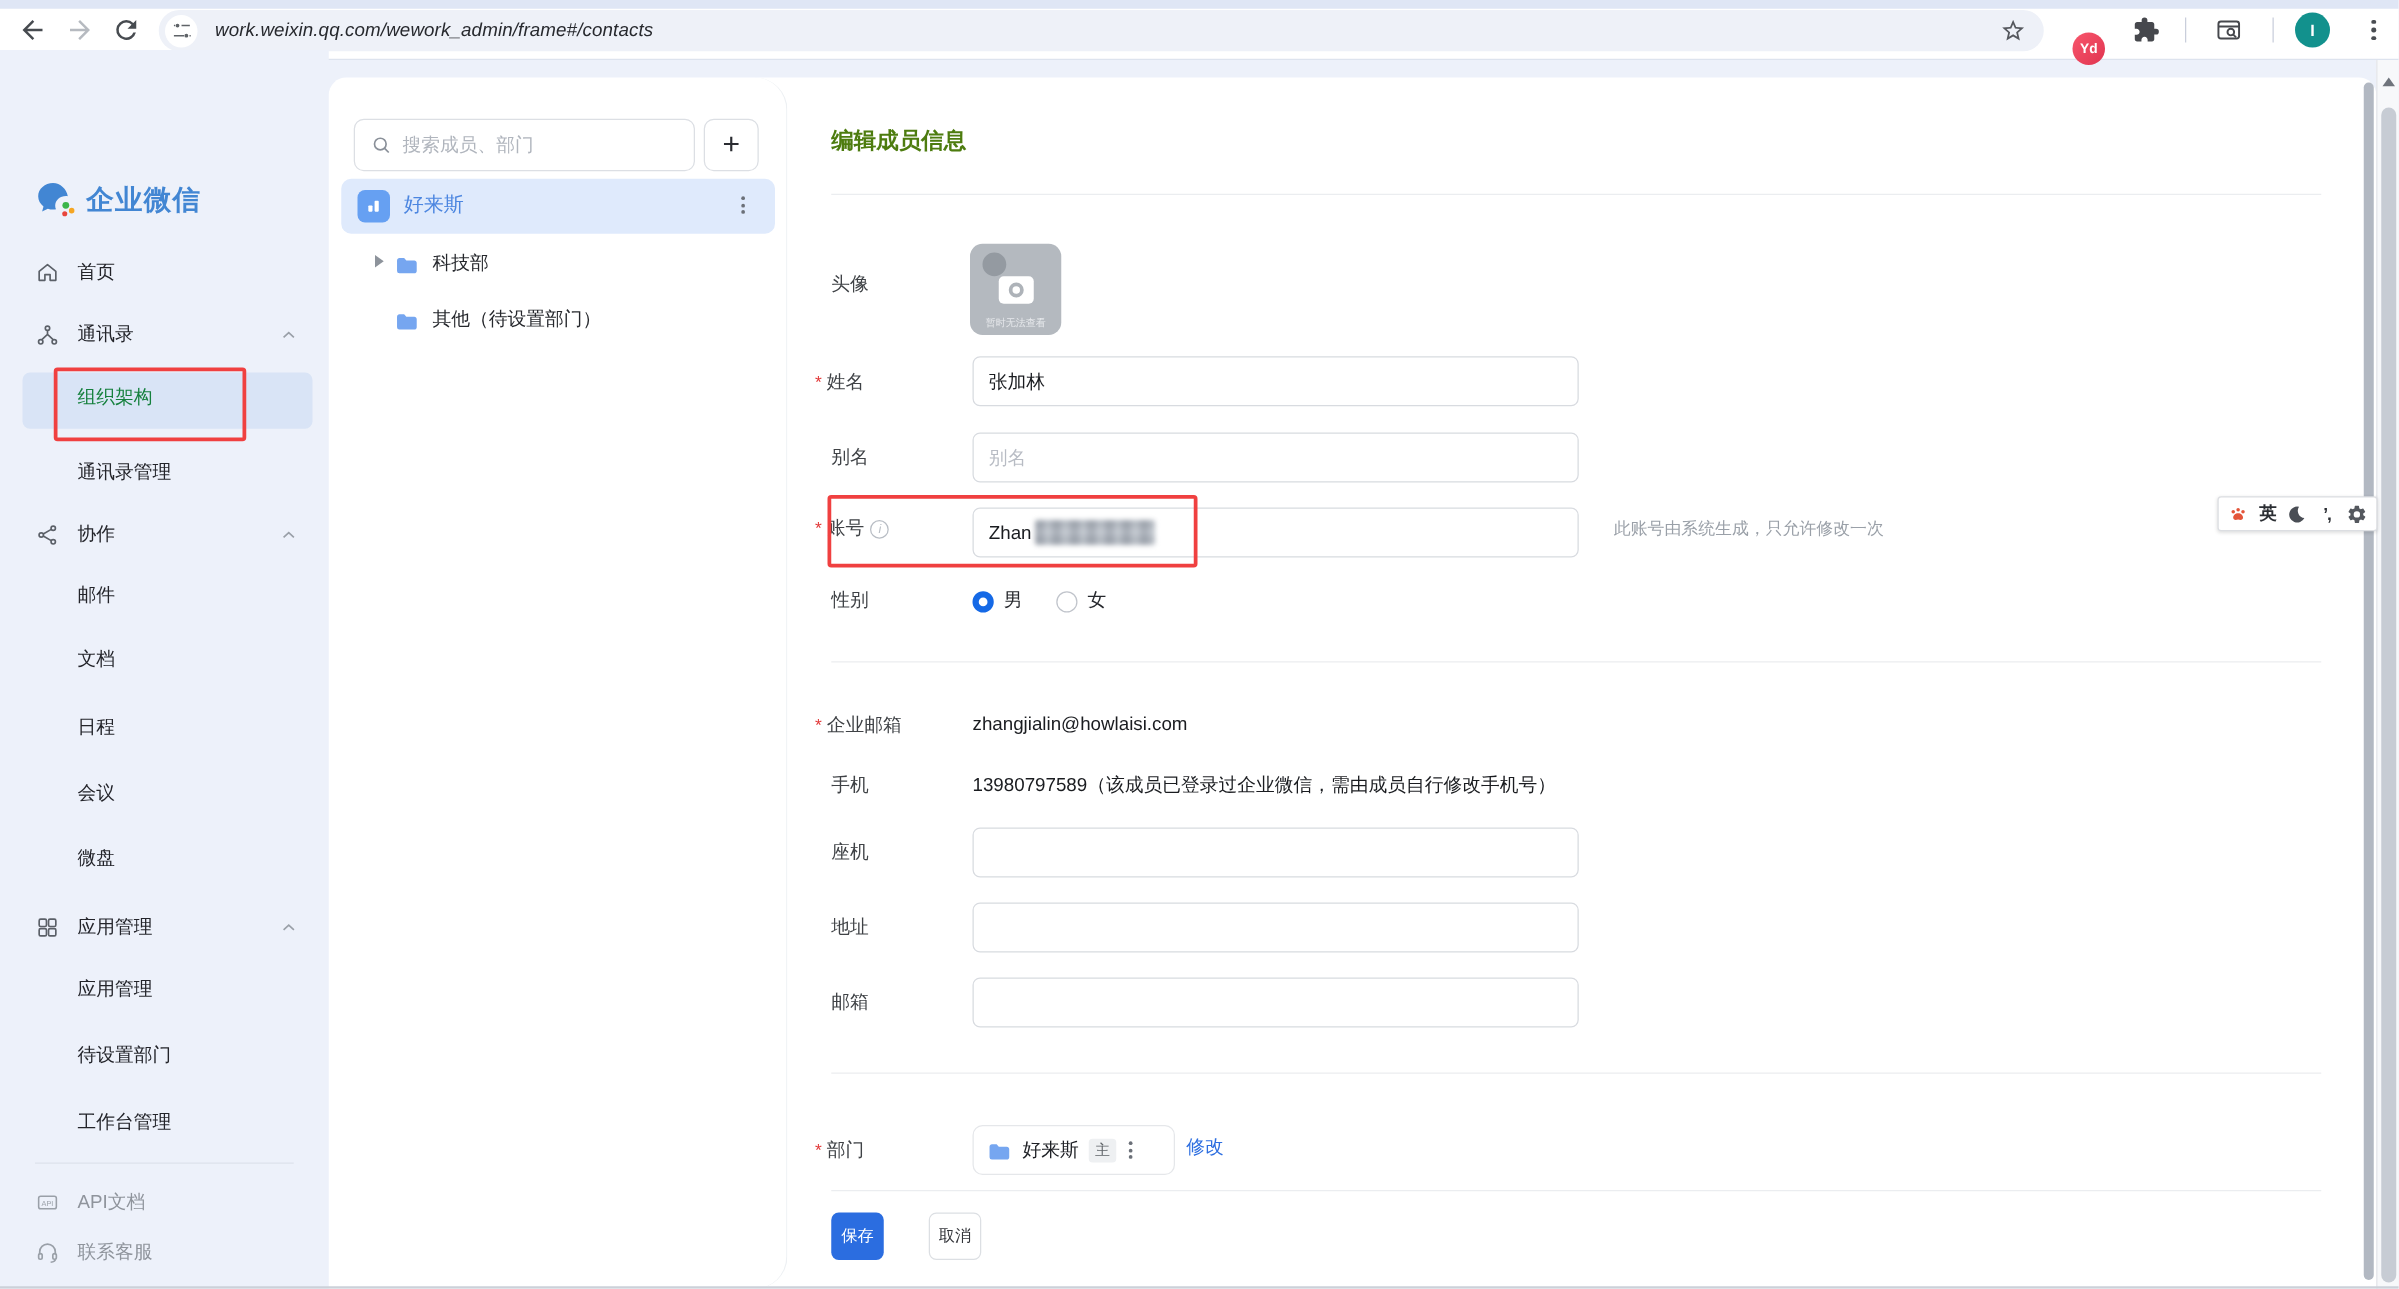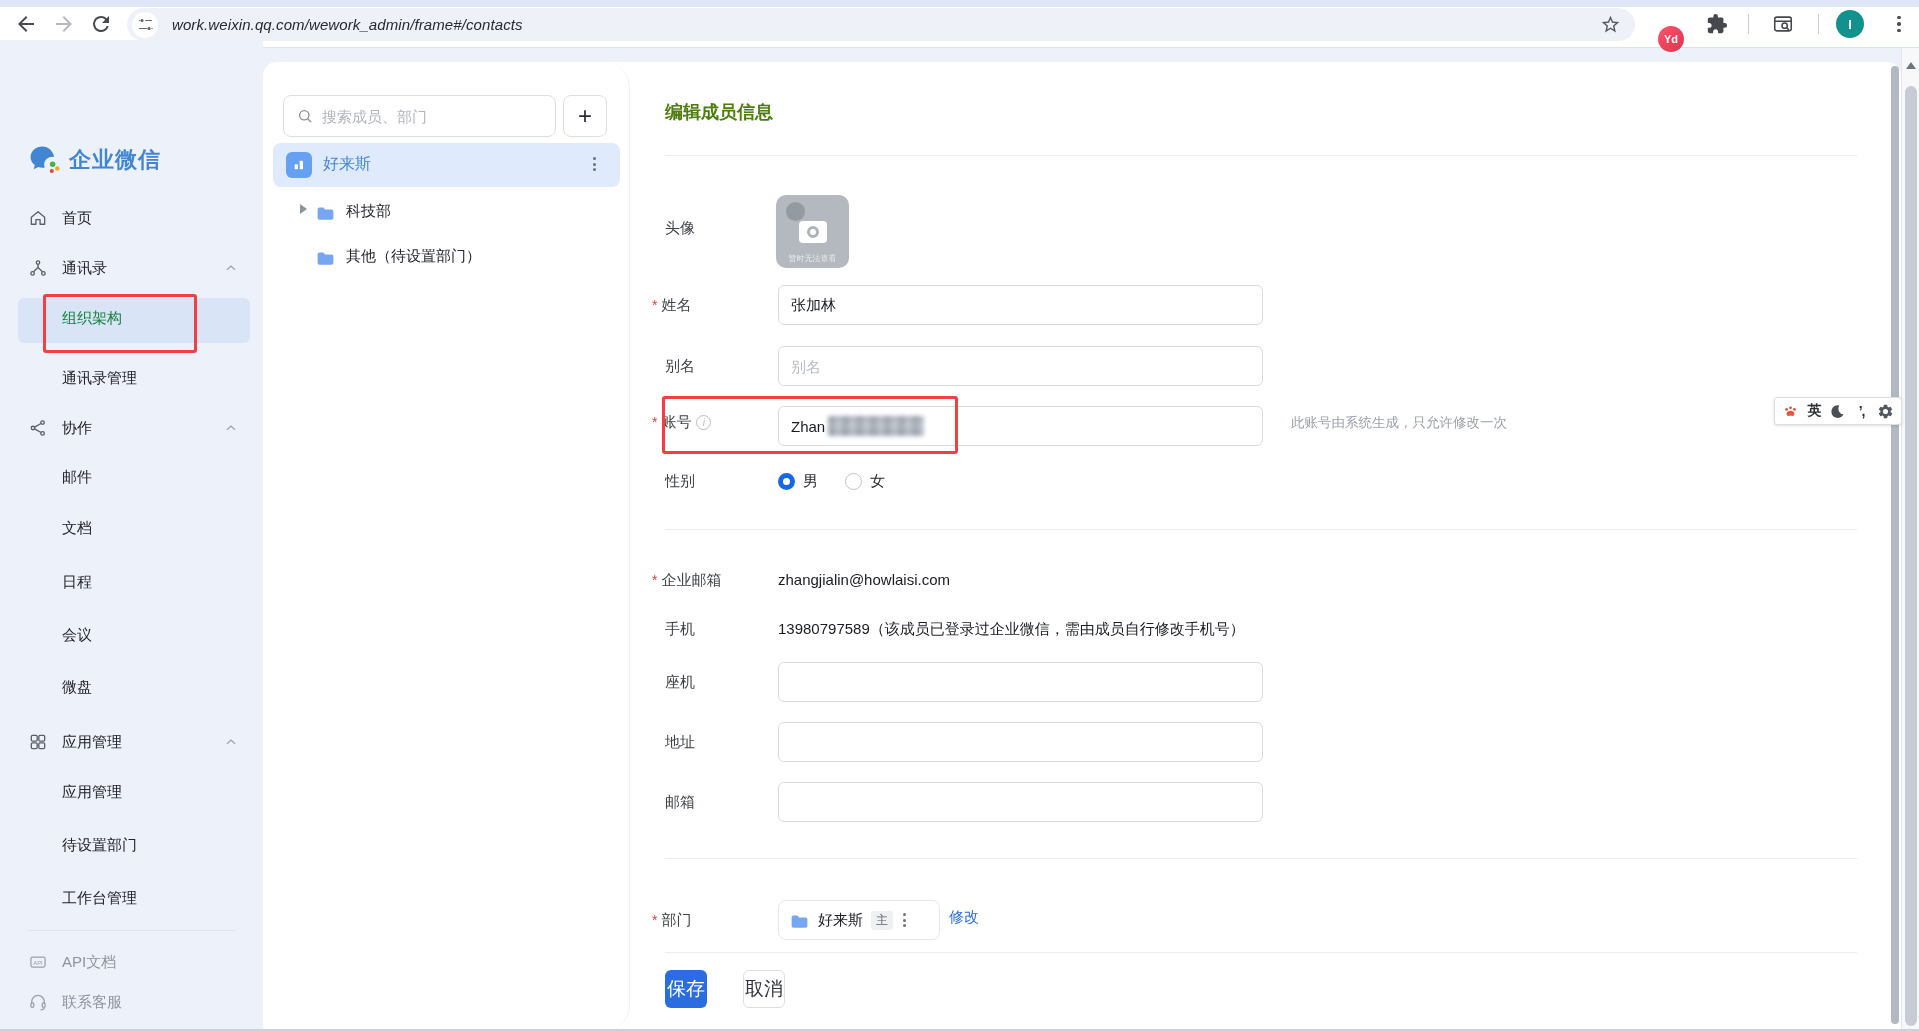--- a/index.html
+++ b/index.html
@@ -92,21 +92,21 @@
   .hint { position:absolute; left:661px; top:352px; font-size:13.5px; color:#9aa0a8; }
   .radio { position:absolute; width:17px; height:17px; border-radius:50%; background:#fff; cursor:pointer; }
   .radio.on { border:5.5px solid #1569e6; }
   .radio.off { border:1.5px solid #c0c4cb; }
   .radio-lbl { position:absolute; font-size:15px; color:#26282d; height:24px; line-height:24px; }
   .dept-chip { position:absolute; left:148px; top:838px; height:40px; width:162px; border:1px solid #e5e7ea; border-radius:8px; background:#fff; display:flex; align-items:center; padding:0 10px; cursor:pointer; }
   .dept-chip .f-ico { width:21px; height:19px; }
   .dept-chip .d-name { margin-left:8px; font-size:15px; color:#1d1f24; }
   .dept-badge { margin-left:8px; background:#eef0f2; color:#5f6368; font-size:12px; padding:1px 5px; border-radius:3px; }
   .link { position:absolute; font-size:15px; color:#2d6ee0; cursor:pointer; }
-  .btn { position:absolute; top:908px; width:42px; height:38px; border-radius:6px; font-size:19px; display:flex; align-items:center; justify-content:center; cursor:pointer; font-family:inherit; }
+  .btn { position:absolute; top:908px; width:42px; height:38px; border-radius:6px; font-size:13px; display:flex; align-items:center; justify-content:center; cursor:pointer; font-family:inherit; }
   .btn-primary { left:35px; background:#2b6de0; color:#fff; border:0; }
   .btn-plain { left:113px; background:#fff; color:#33353a; border:1px solid #dcdfe3; }
 
   
   .anno { position:absolute; border:3px solid #f04040; border-radius:3px; z-index:60; pointer-events:none; }
   #anno-org { left:43px; top:294px; width:154px; height:59px; }
   #anno-acct { left:662px; top:396px; width:296px; height:58px; }
 
   
   .ime { position:absolute; left:1774px; top:397px; width:128px; height:28px; background:#fff; border:1px solid #dcdee2; border-radius:3px; box-shadow:0 1px 3px rgba(0,0,0,.12); display:flex; align-items:center; justify-content:space-around; padding:0 4px; z-index:70; }

